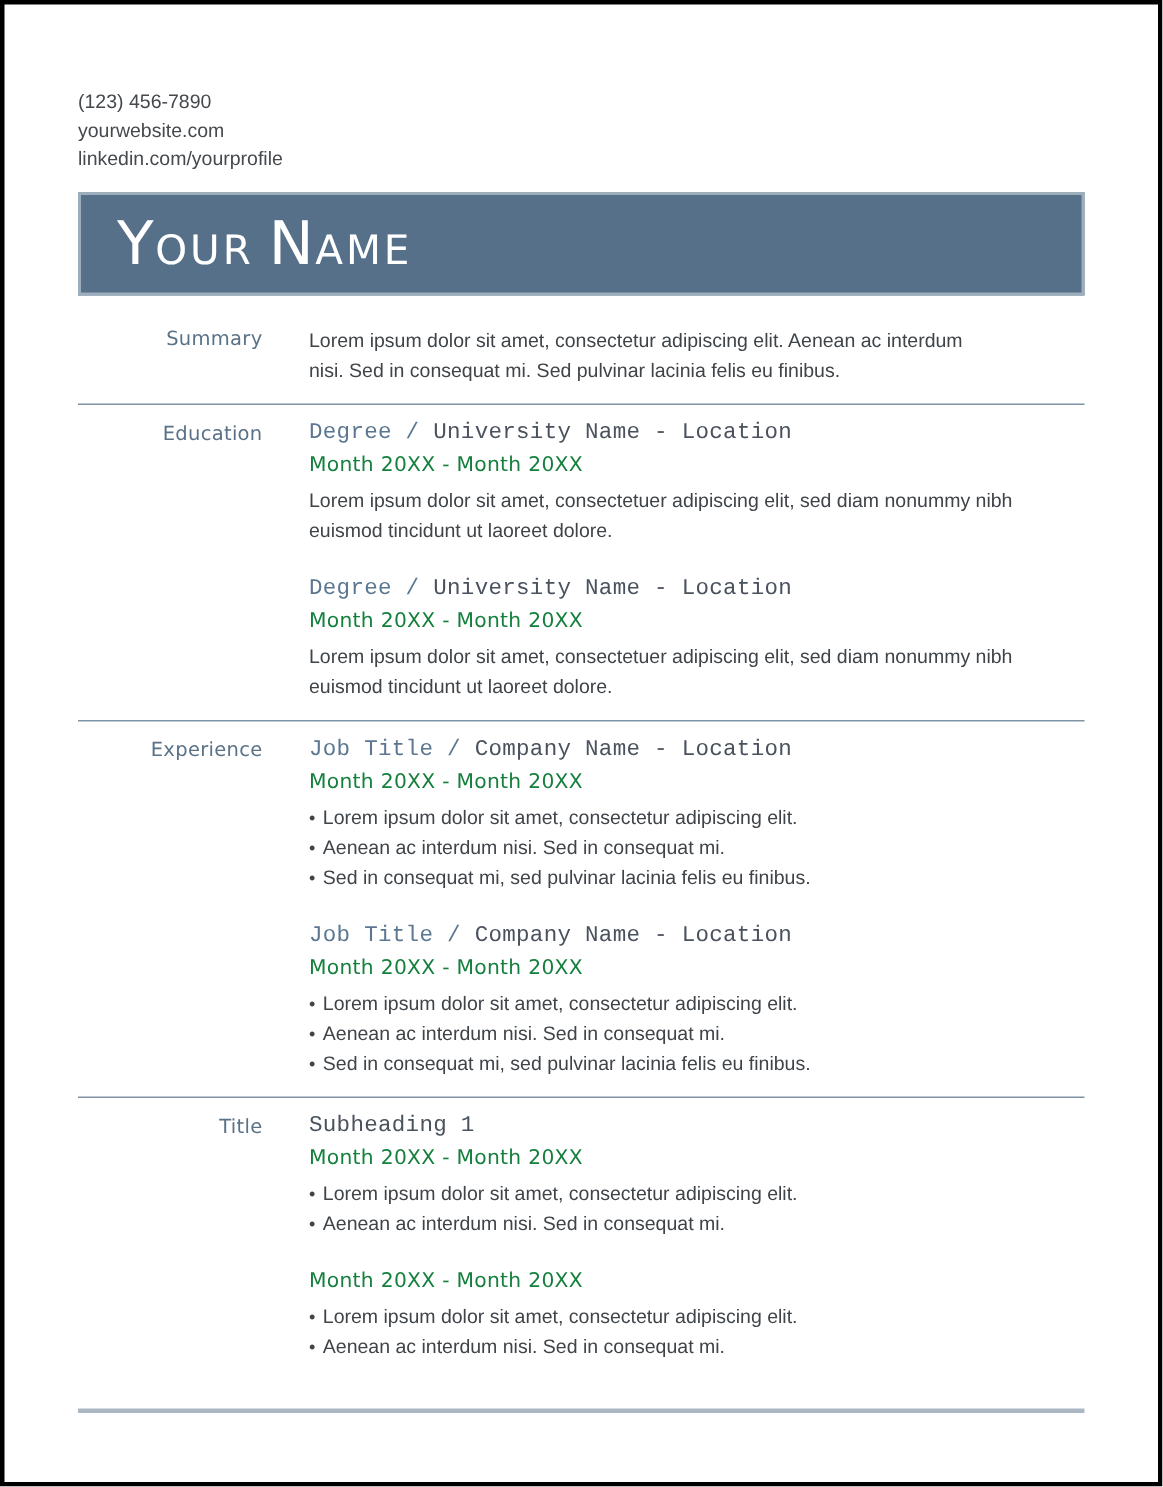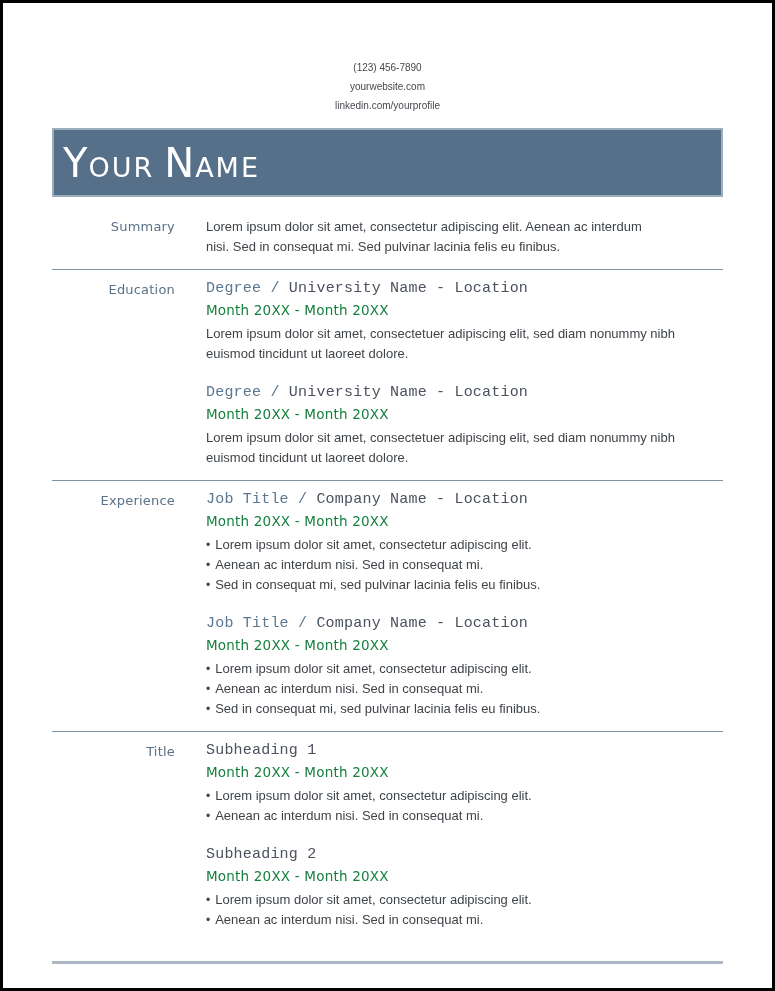--- a/index.html
+++ b/index.html
@@ -9,39 +9,39 @@
     border: 3px solid #000;
     background: #fff;
     font-family: "Liberation Sans", sans-serif;
     overflow: hidden;
   }
   .inner { padding: 0 49px; }
 
   
   .contact {
     margin-top: 55px;
-    text-align: center;
-    font-size: 10px;
+    text-align: left;
+    font-size: 13px;
     line-height: 19px;
     color: #45494e;
   }
   .contact .link { color: #5a7287; }
 
   
   .banner {
     margin-top: 13px;
     height: 65px;
     background: #56708a;
     border: 2px solid #9cadbc;
     box-sizing: content-box;
     display: flex;
     align-items: center;
   }
   .banner .name {
-    padding-left: 9px;
+    padding-left: 24px;
     color: #ffffff;
     font-family: "DejaVu Sans", sans-serif;
     font-weight: normal;
     letter-spacing: 1px;
     white-space: nowrap;
     line-height: 1;
   }
   .name .cap   { font-size: 40px; }
   .name .rest  { font-size: 27px; letter-spacing: 2px; }
   .name .gap   { display:inline-block; width: 10px; }
@@ -206,21 +206,20 @@
                   <span>Lorem ipsum dolor sit amet, consectetur adipiscing elit.</span>
                 </div>
               <div class="bullet">
                   <span class="dot">•</span>
                   <span>Aenean ac interdum nisi. Sed in consequat mi.</span>
                 </div>
             </div>
           </div>
 
           <div class="entry">
-            <div class="entry-title">Subheading 2</div>
             <div class="entry-date">Month 20XX - Month 20XX</div>
             <div class="entry-body">
               <div class="bullet">
                   <span class="dot">•</span>
                   <span>Lorem ipsum dolor sit amet, consectetur adipiscing elit.</span>
                 </div>
               <div class="bullet">
                   <span class="dot">•</span>
                   <span>Aenean ac interdum nisi. Sed in consequat mi.</span>
                 </div>

